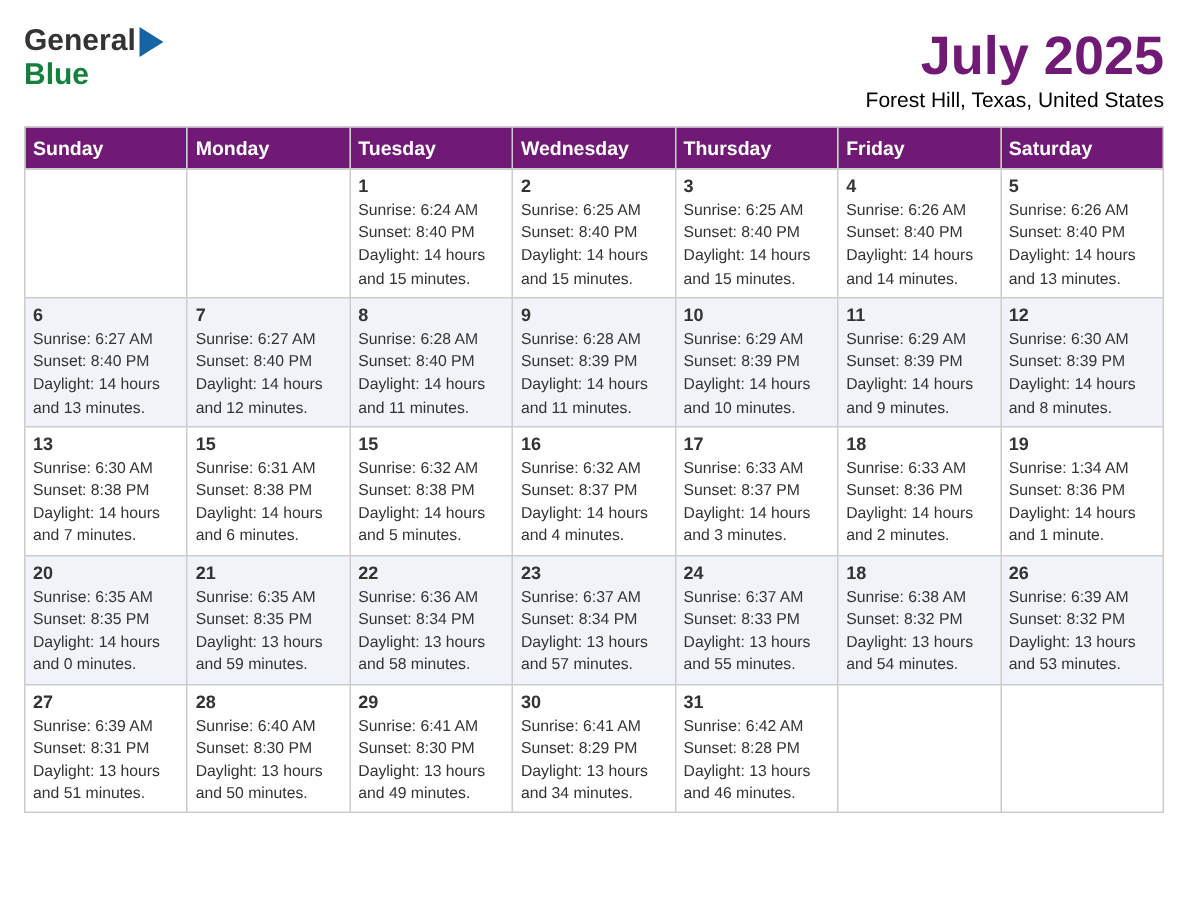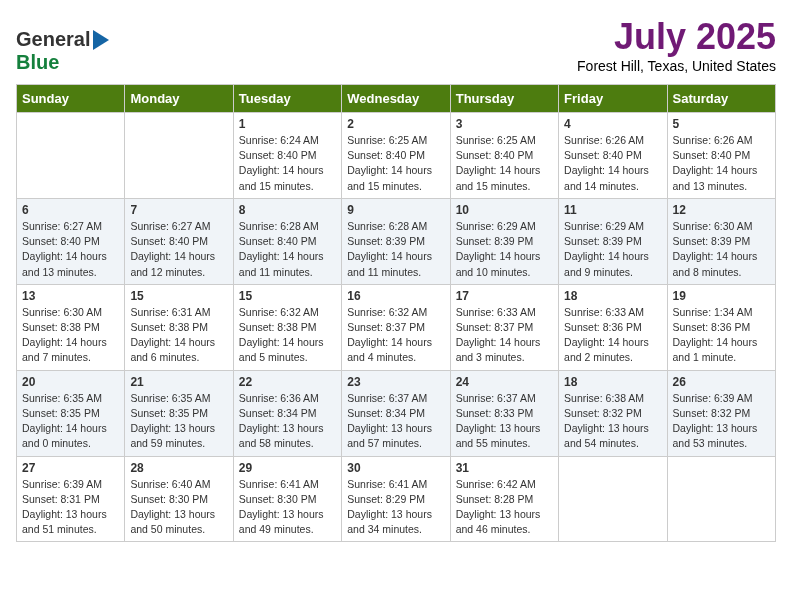--- a/index.html
+++ b/index.html
@@ -6,21 +6,21 @@
     body {
       font-family: Arial, sans-serif;
       background: #fff;
       width: 792px;
       min-height: 612px;
       padding: 16px;
     }
     .header {
       display: flex;
       justify-content: space-between;
-      align-items: flex-end;
+      align-items: flex-start;
       margin-bottom: 10px;
     }
     .logo {
       display: flex;
       flex-direction: column;
       align-items: flex-start;
     }
     .title-area {
       text-align: right;
     }
@@ -32,21 +32,21 @@
     .location {
       font-size: 14px;
       color: #000000;
     }
     table {
       width: 100%;
       border-collapse: collapse;
       table-layout: fixed;
     }
     th {
-      background-color: #4d7c0f;
+      background-color: #701a75;
       color: #fff;
       text-align: left;
       padding: 6px 5px;
       font-size: 13px;
       font-weight: bold;
       border: 1px solid #ccc;
     }
     td {
       border: 1px solid #ccc;
       vertical-align: top;

